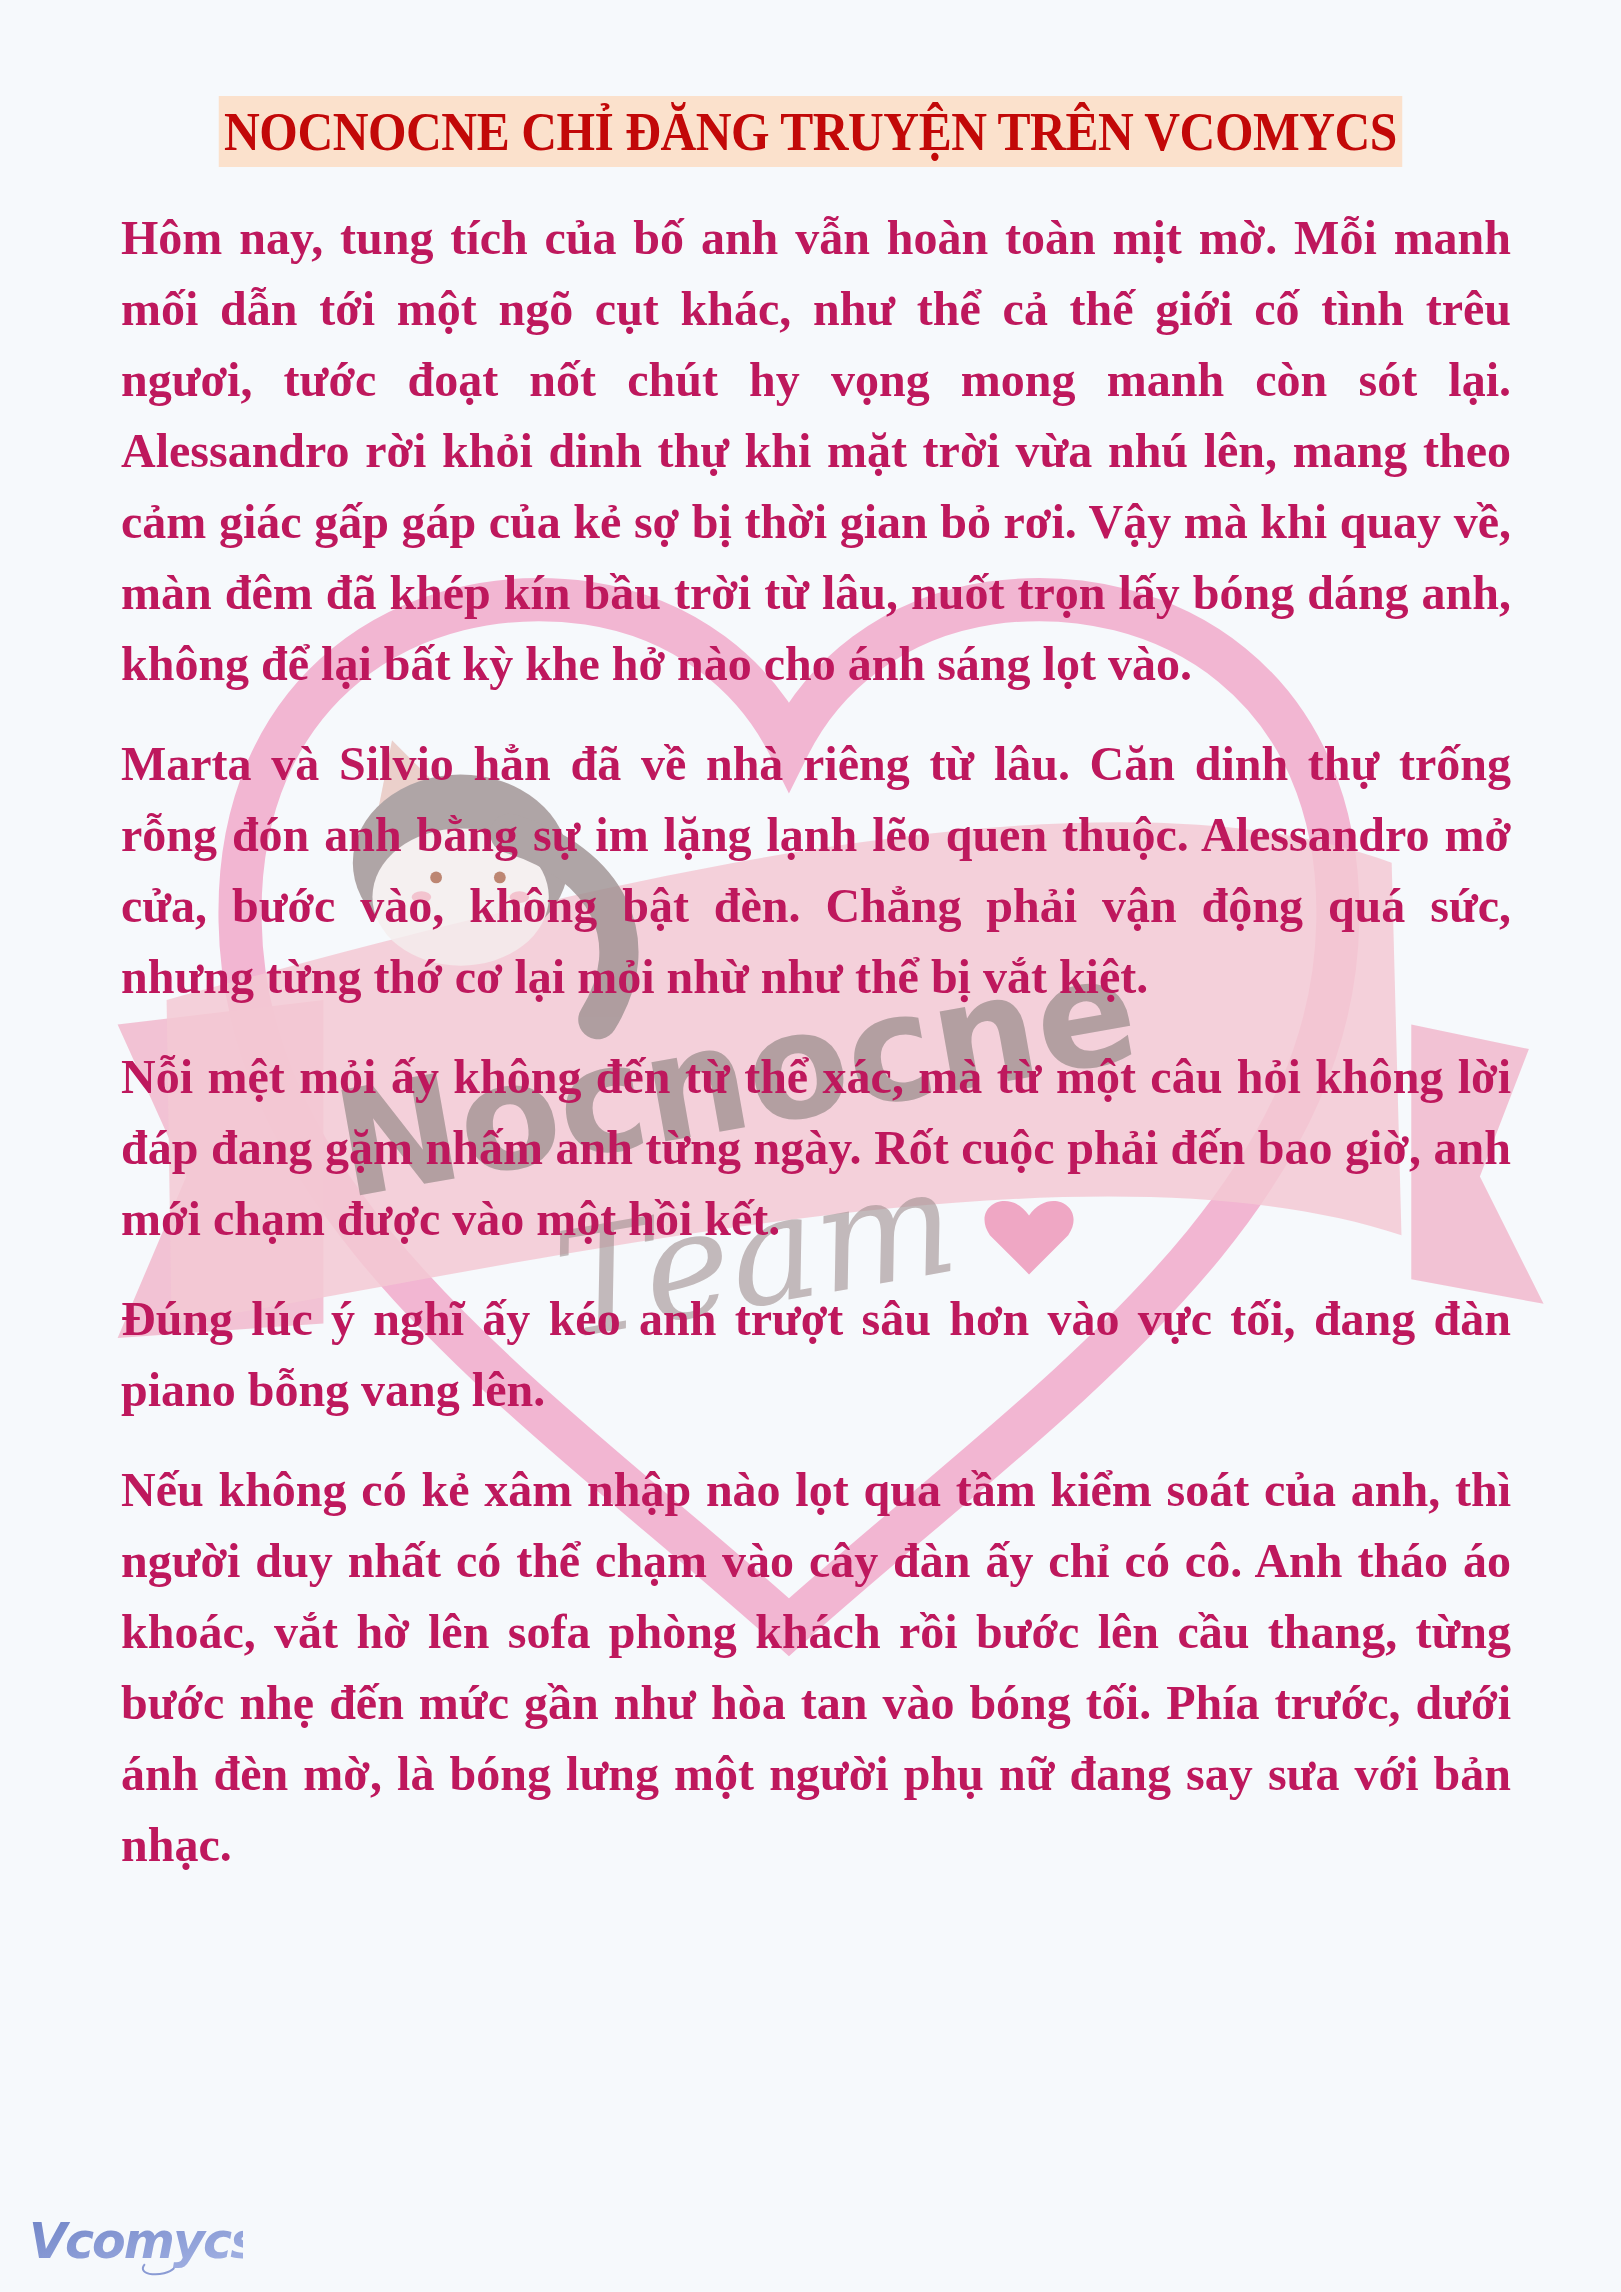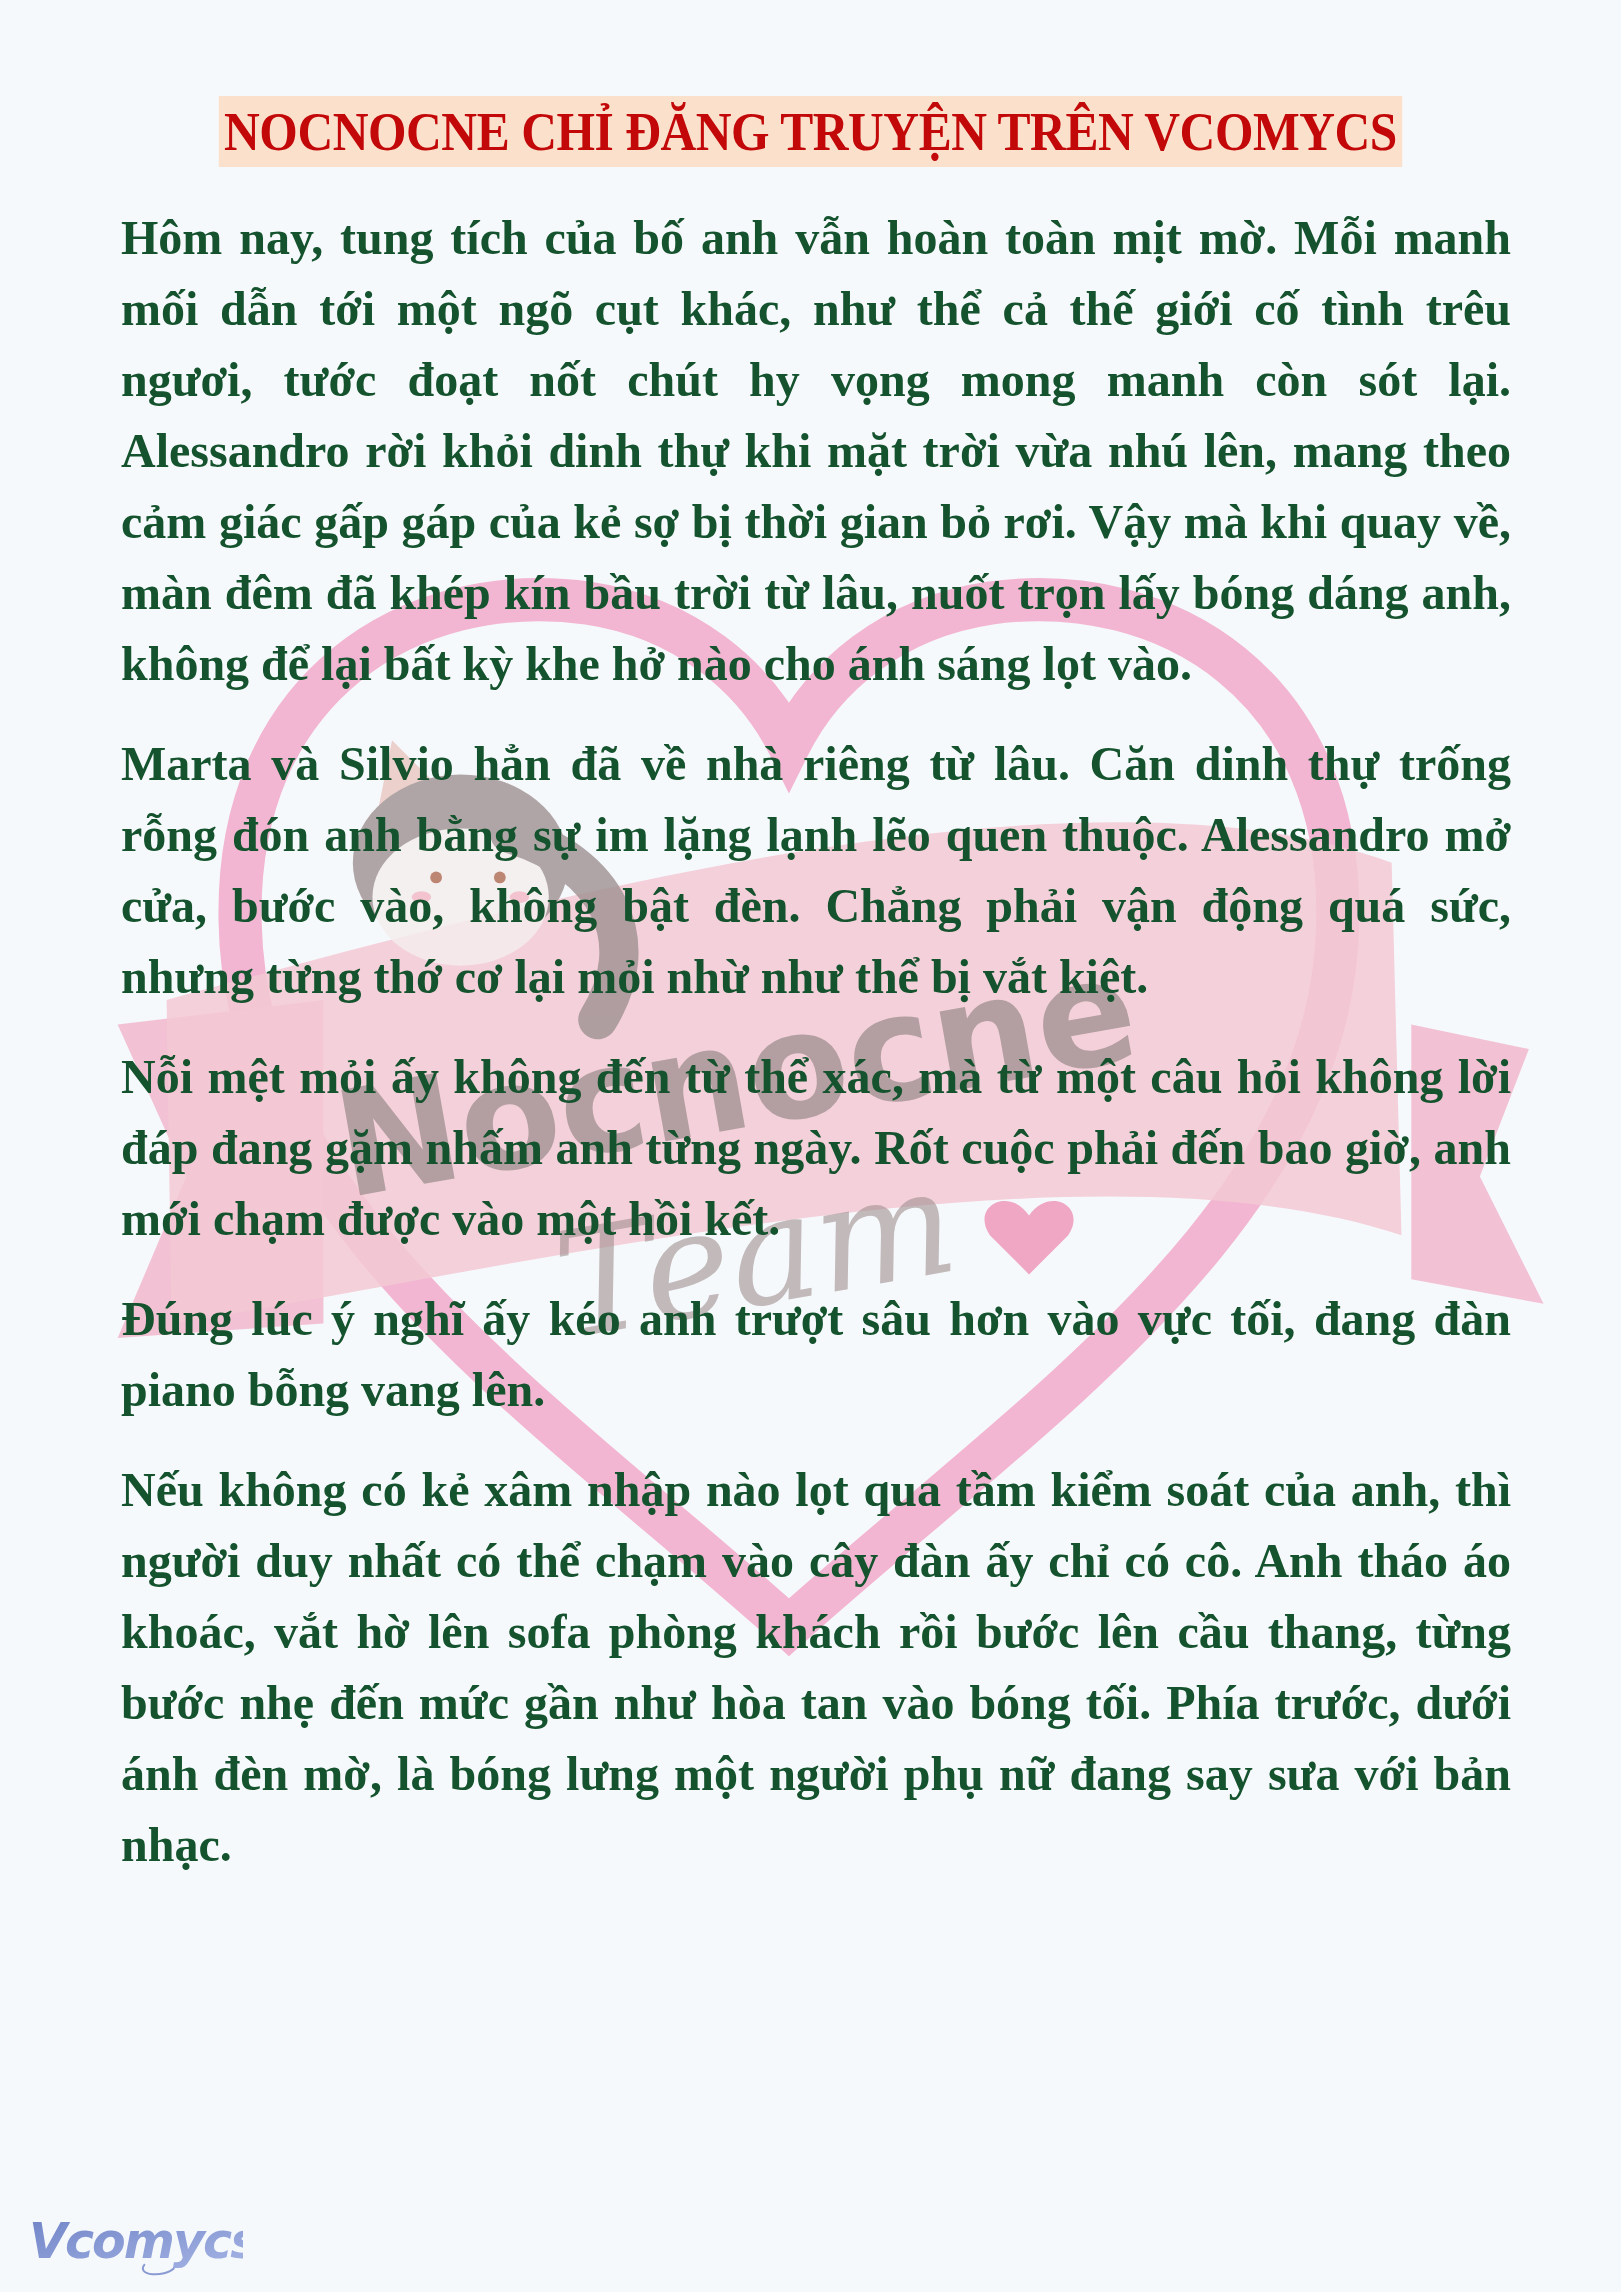--- a/index.html
+++ b/index.html
@@ -46,21 +46,21 @@
     line-height: 71px;
     padding: 0 5.9px;
     letter-spacing: -0.5px;
     transform: scaleX(0.9);
   }
   .body-text {
     position: absolute;
     left: 121px;
     top: 202px;
     width: 1390px;
-    color: #14532d;
+    color: #be185d;
     font-weight: bold;
     font-size: 48px;
     line-height: 71px;
   }
   .para {
     margin: 0 0 29px 0;
     text-align: justify;
   }
   .para.italic {
     font-style: italic;

